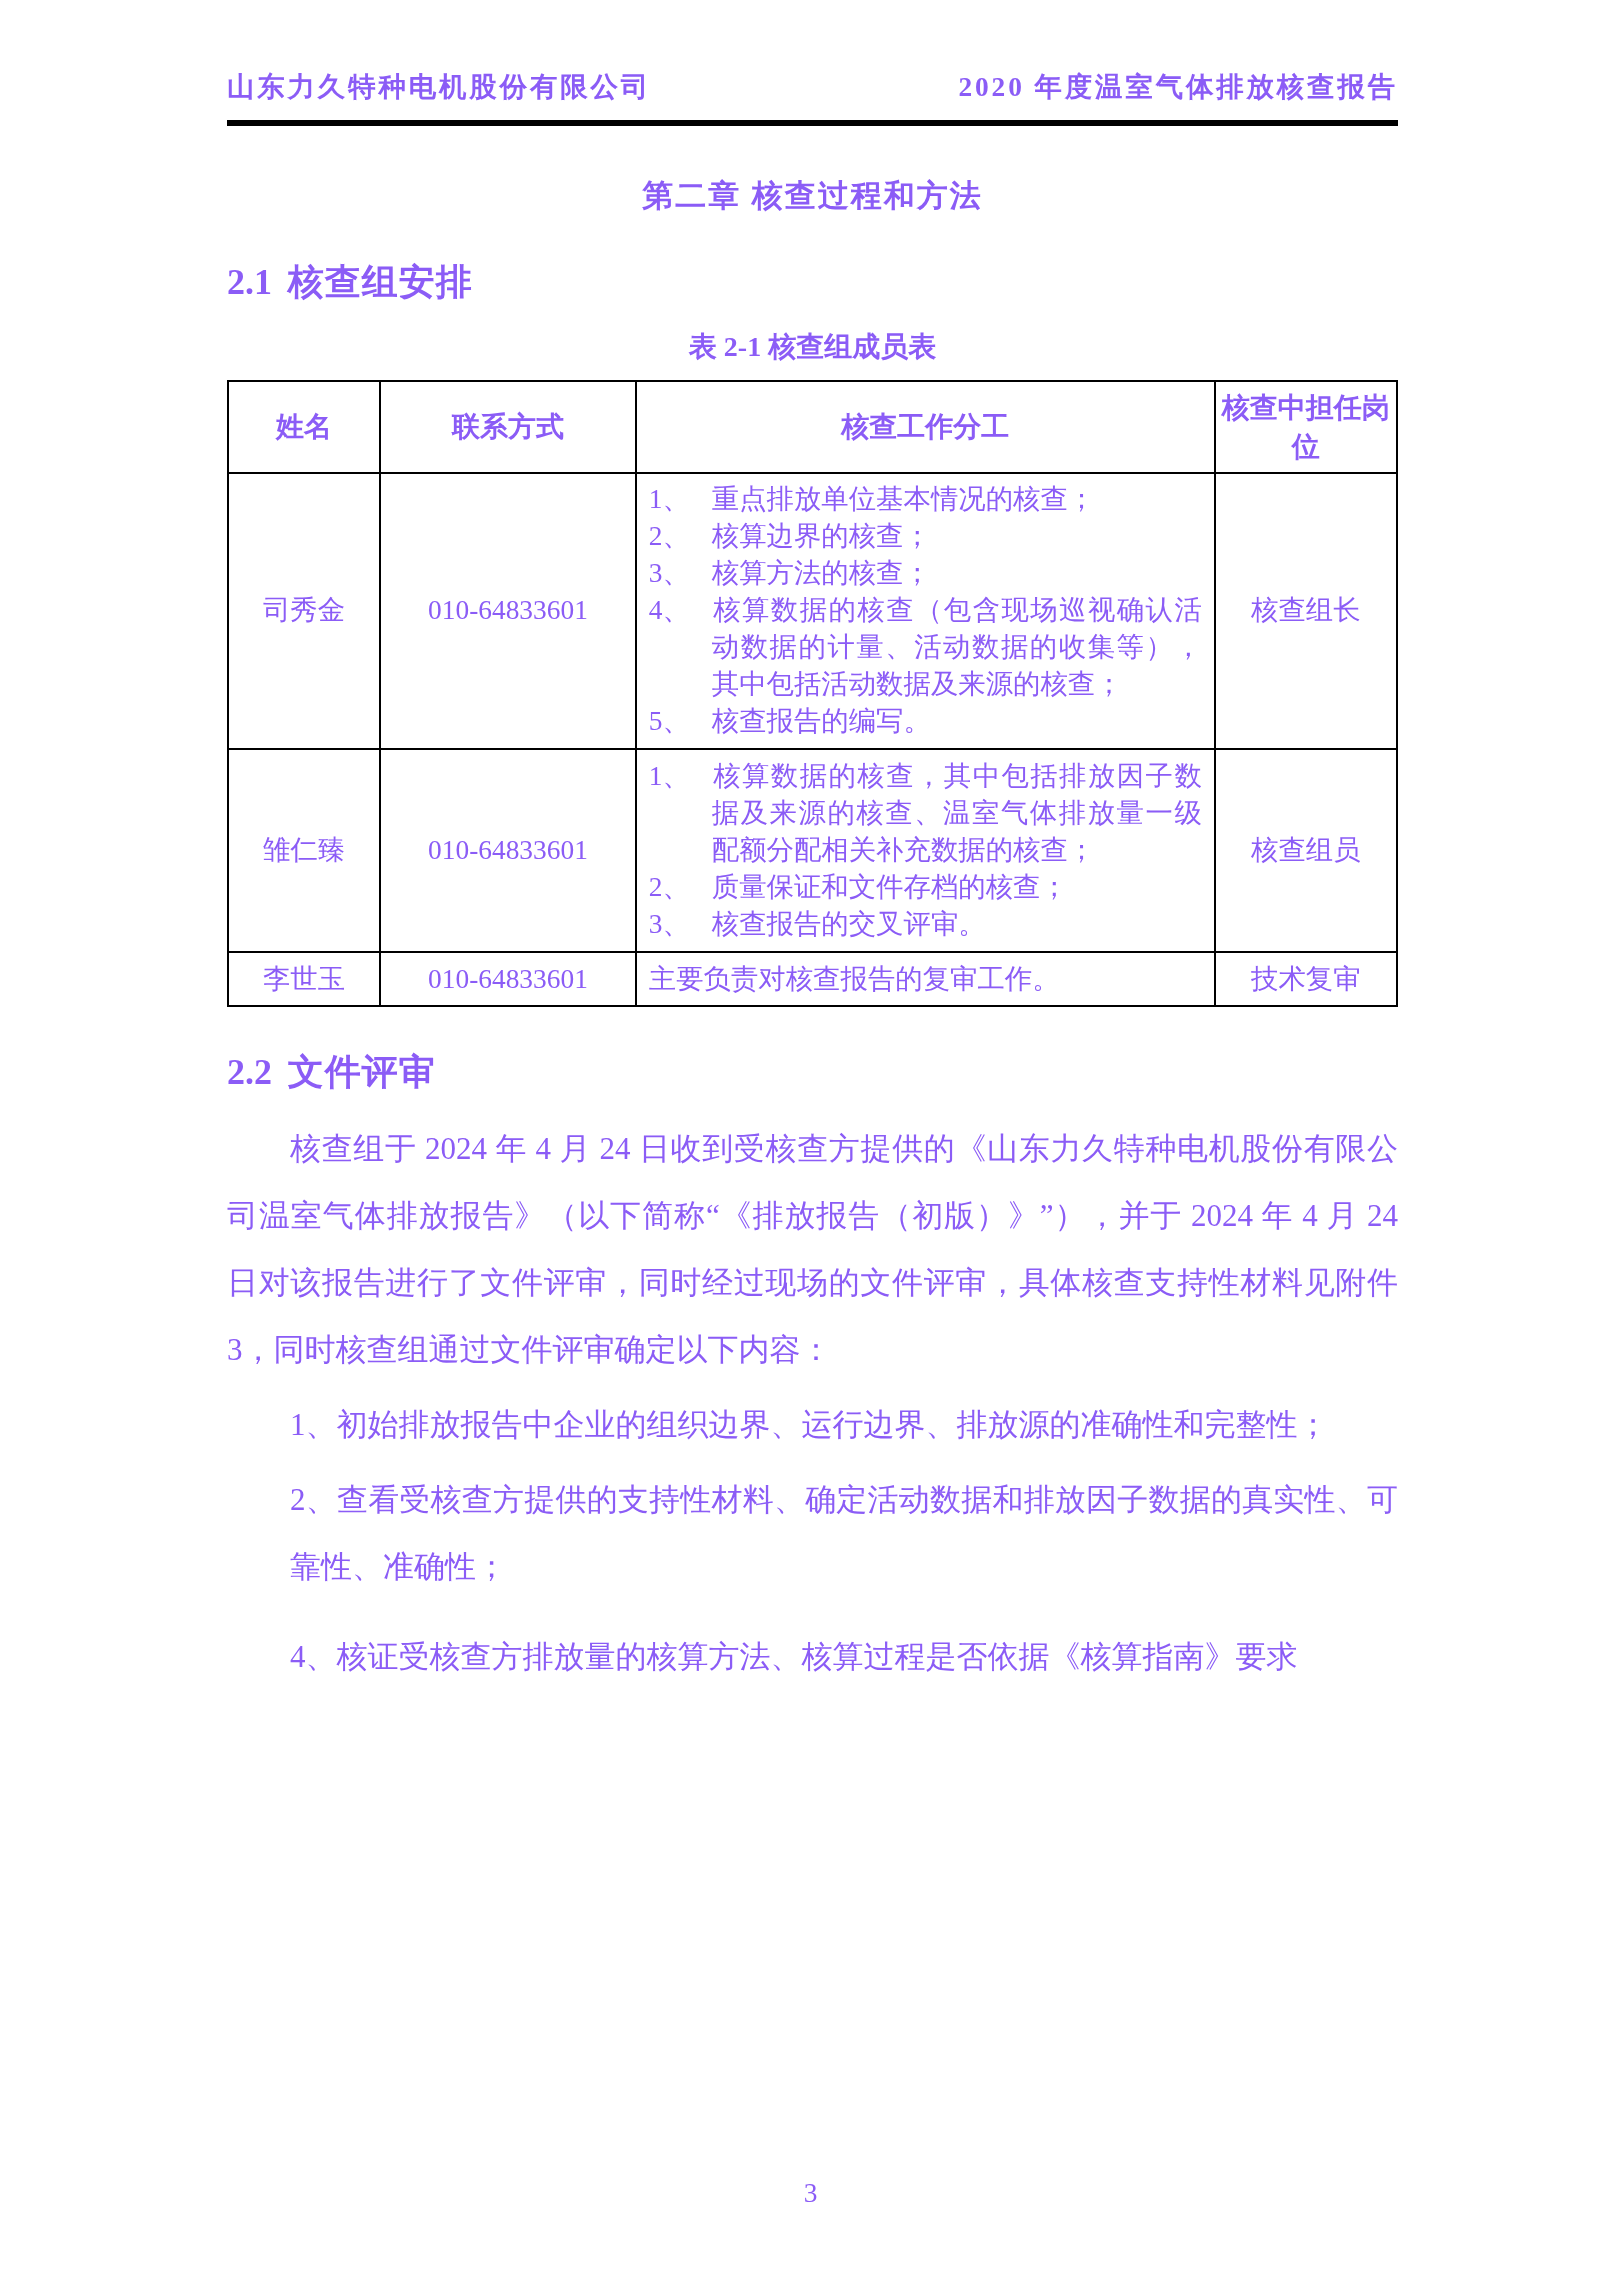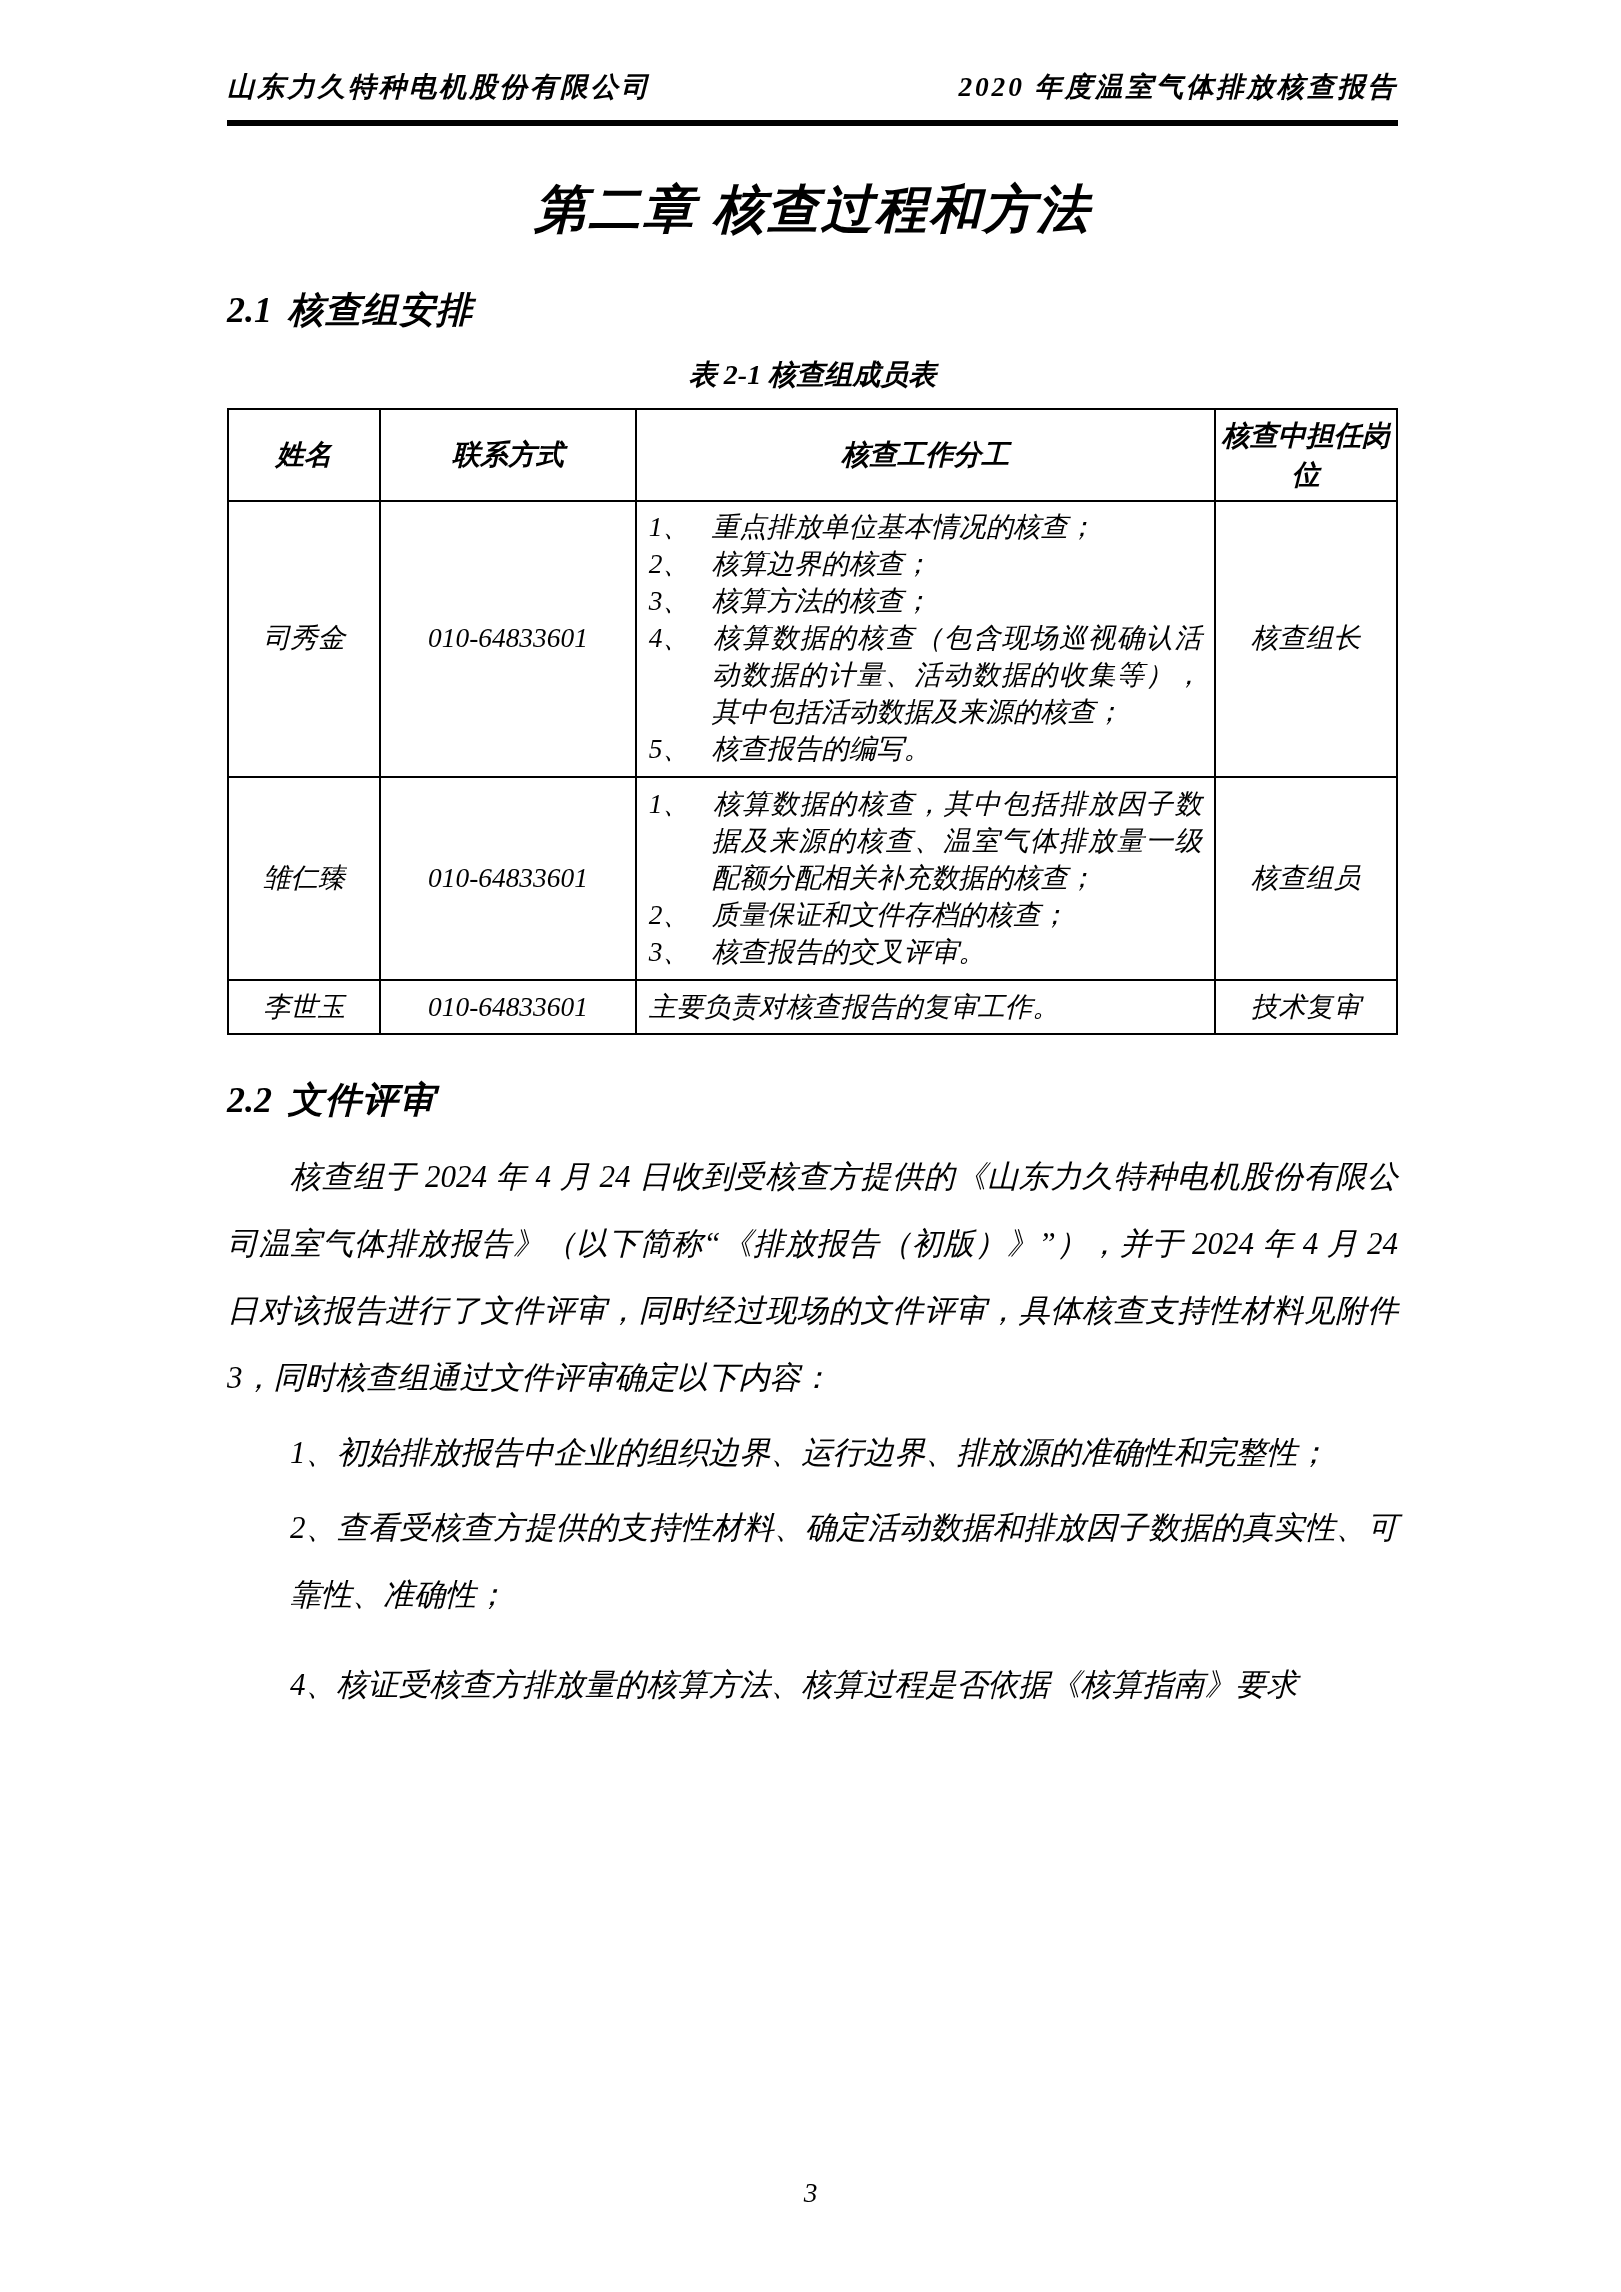--- a/index.html
+++ b/index.html
@@ -1,25 +1,24 @@
 <!DOCTYPE html>
 <html><head>
 <meta charset="utf-8">
 <style>
   html, body { margin: 0; padding: 0; background: #ffffff; }
   .page {
     position: relative;
     width: 1621px;
     height: 2293px;
     background: #ffffff;
-    color: #000000;
+    color: #8b5cf6;
     font-family: "Liberation Serif", "DejaVu Serif", serif;
     box-sizing: border-box;
     overflow: hidden;
-    font-style: italic;
   }
   .content { padding: 69px 223px 0 227px; }
 
   
   .page-header {
     display: flex;
     justify-content: space-between;
     align-items: flex-end;
     font-size: 27.4px;
     font-weight: bold;
@@ -27,21 +26,21 @@
     white-space: nowrap;
   }
   .header-rule { height: 5.9px; background: #000; margin-top: 14.7px; }
 
   
   .chapter-title {
     margin-top: 49px;
     text-align: center;
     font-family: "Liberation Sans", "DejaVu Sans", sans-serif;
     font-weight: bold;
-    font-size: 52px;
+    font-size: 31px;
     letter-spacing: 2px;
   }
 
   
   .section-heading { margin-top: 41px; font-weight: bold; font-size: 36px; }
   .section-heading .sec-no { font-family: "Liberation Serif", "DejaVu Serif", serif; margin-right: 15.7px; }
   .section-heading .sec-title { font-family: "Liberation Sans", "DejaVu Sans", sans-serif; letter-spacing: 1px; }
 
   
   .body-para {

